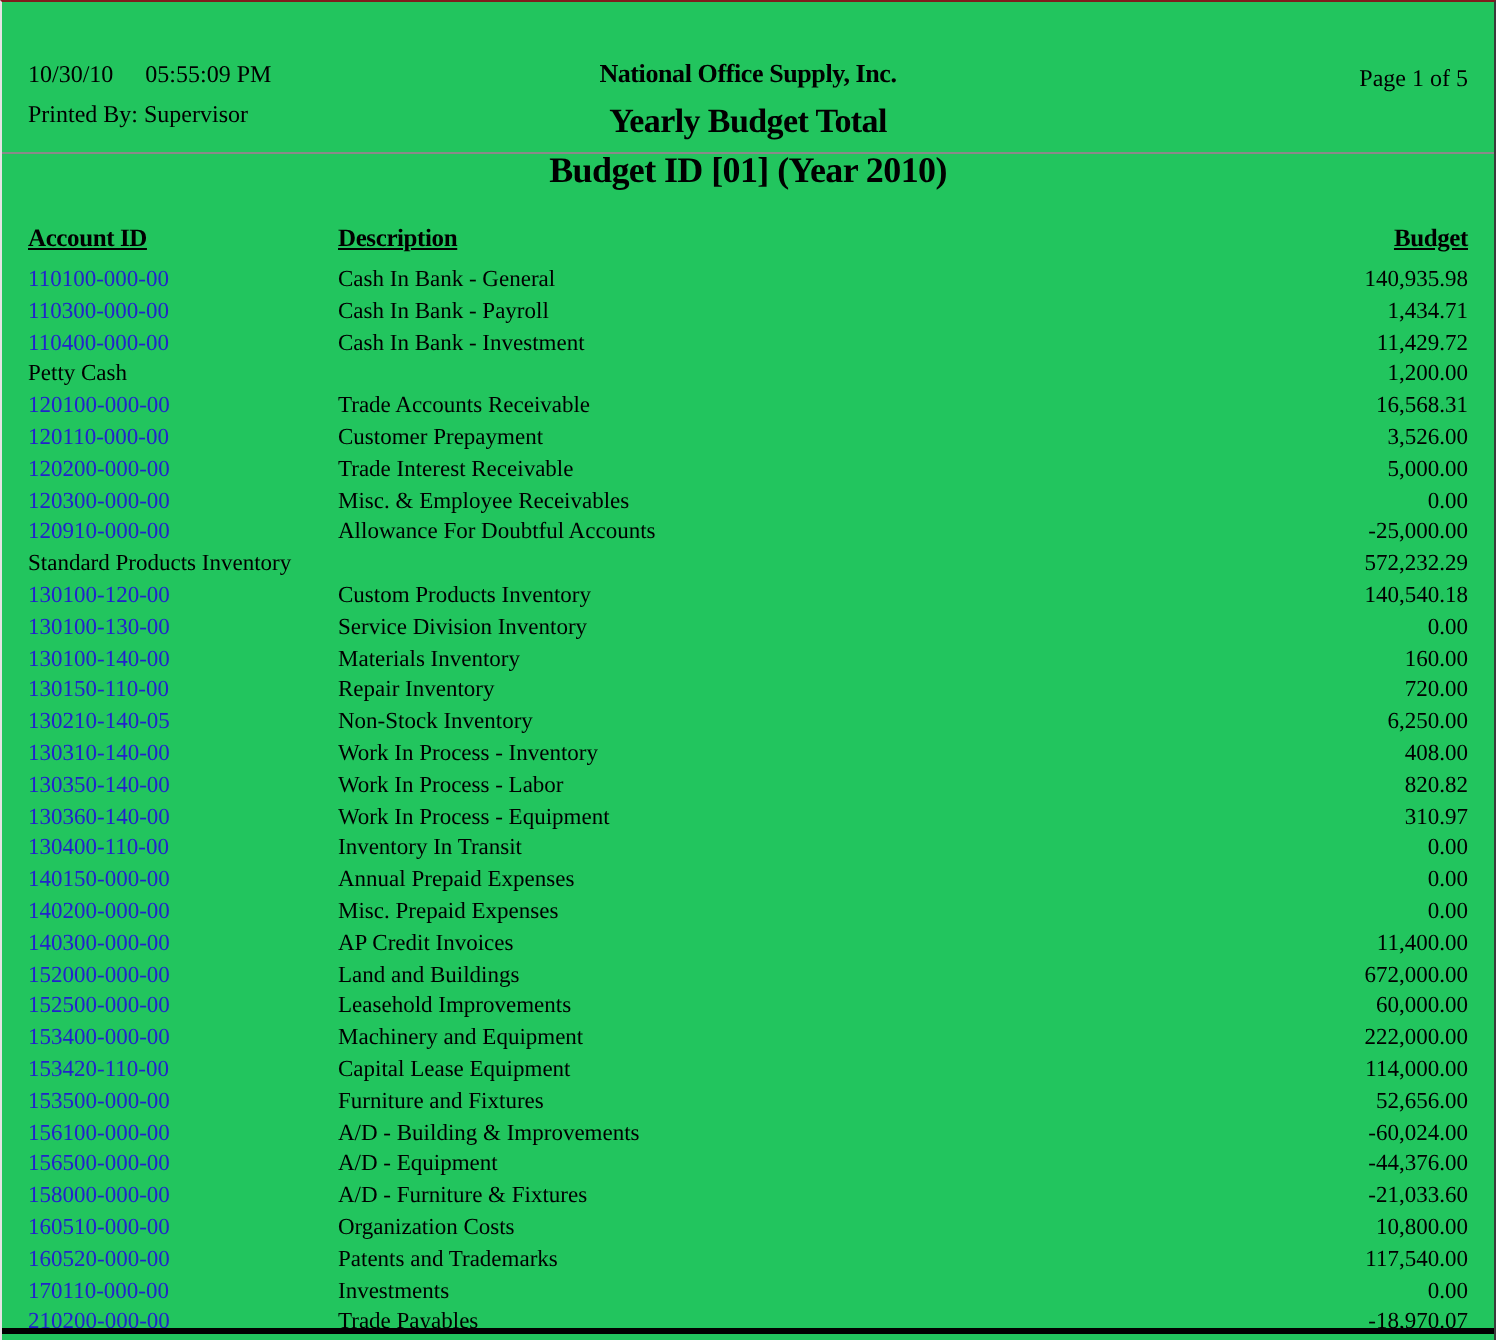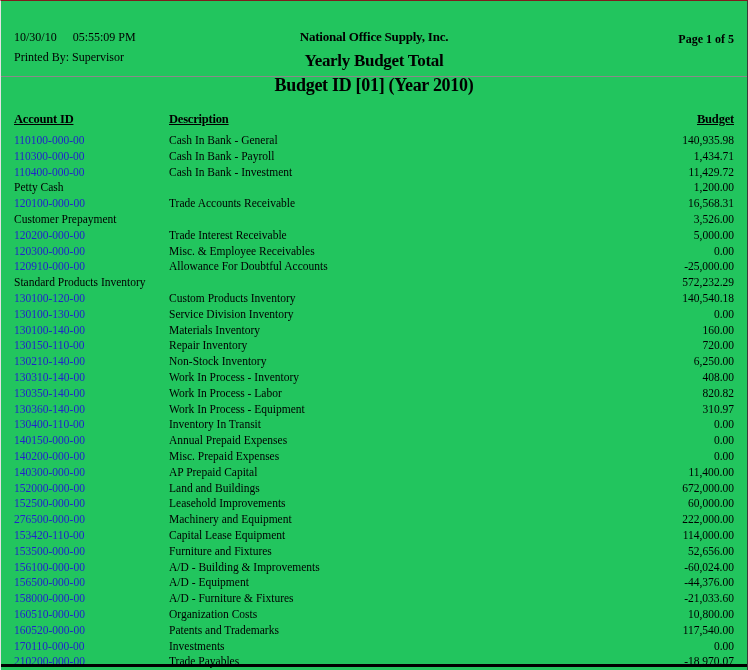--- a/index.html
+++ b/index.html
@@ -23,21 +23,21 @@
   .report-header { position: relative; height: 76px; }
   .meta-left {
     position: absolute; left: 13px; top: 10px;
     font-size: 12px; line-height: 15px; white-space: nowrap;
   }
   .meta-left .dateline span { display: inline-block; }
   .meta-left .print-time { margin-left: 16px; }
   .meta-left .printed-by { margin-top: 5px; }
   .page-num {
     position: absolute; right: 13px; top: 12px;
-    font-size: 12px; white-space: nowrap; font-weight: bold;
+    font-size: 12px; white-space: nowrap;
   }
   .center-titles { text-align: center; padding-top: 9px; margin-top: 19px; }
   .company-name { font-size: 13px; font-weight: bold; letter-spacing: -0.2px; }
   .report-title { font-size: 17px; font-weight: bold; margin-top: 6px; letter-spacing: -0.3px; }
   .report-subtitle { font-size: 18px; font-weight: bold; margin-top: 4px; letter-spacing: -0.3px; }
   .header-rule {
     position: absolute; left: 0; right: 0; top: 75px;
     height: 1px; background: #8a8a8a;
   }
   
@@ -129,20 +129,21 @@
       <span class="cell-budget">1,200.00</span>
     </div>
 
     <div class="t-row">
       <span class="cell-account">120100-000-00</span>
       <span class="cell-desc">Trade Accounts Receivable</span>
       <span class="cell-budget">16,568.31</span>
     </div>
 
     <div class="t-row">
+      <span class="cell-account">120110-000-00</span>
       <span class="cell-desc">Customer Prepayment</span>
       <span class="cell-budget">3,526.00</span>
     </div>
 
     <div class="t-row">
       <span class="cell-account">120200-000-00</span>
       <span class="cell-desc">Trade Interest Receivable</span>
       <span class="cell-budget">5,000.00</span>
     </div>
 
@@ -181,21 +182,21 @@
       <span class="cell-budget">160.00</span>
     </div>
 
     <div class="t-row">
       <span class="cell-account">130150-110-00</span>
       <span class="cell-desc">Repair Inventory</span>
       <span class="cell-budget">720.00</span>
     </div>
 
     <div class="t-row">
-      <span class="cell-account">130210-140-00</span>
+      <span class="cell-account">130210-140-05</span>
       <span class="cell-desc">Non-Stock Inventory</span>
       <span class="cell-budget">6,250.00</span>
     </div>
 
     <div class="t-row">
       <span class="cell-account">130310-140-00</span>
       <span class="cell-desc">Work In Process - Inventory</span>
       <span class="cell-budget">408.00</span>
     </div>
 
@@ -224,38 +225,38 @@
     </div>
 
     <div class="t-row">
       <span class="cell-account">140200-000-00</span>
       <span class="cell-desc">Misc. Prepaid Expenses</span>
       <span class="cell-budget">0.00</span>
     </div>
 
     <div class="t-row">
       <span class="cell-account">140300-000-00</span>
-      <span class="cell-desc">AP Prepaid Capital</span>
+      <span class="cell-desc">AP Credit Invoices</span>
       <span class="cell-budget">11,400.00</span>
     </div>
 
     <div class="t-row">
       <span class="cell-account">152000-000-00</span>
       <span class="cell-desc">Land and Buildings</span>
       <span class="cell-budget">672,000.00</span>
     </div>
 
     <div class="t-row">
       <span class="cell-account">152500-000-00</span>
       <span class="cell-desc">Leasehold Improvements</span>
       <span class="cell-budget">60,000.00</span>
     </div>
 
     <div class="t-row">
-      <span class="cell-account">276500-000-00</span>
+      <span class="cell-account">153400-000-00</span>
       <span class="cell-desc">Machinery and Equipment</span>
       <span class="cell-budget">222,000.00</span>
     </div>
 
     <div class="t-row">
       <span class="cell-account">153420-110-00</span>
       <span class="cell-desc">Capital Lease Equipment</span>
       <span class="cell-budget">114,000.00</span>
     </div>
 

